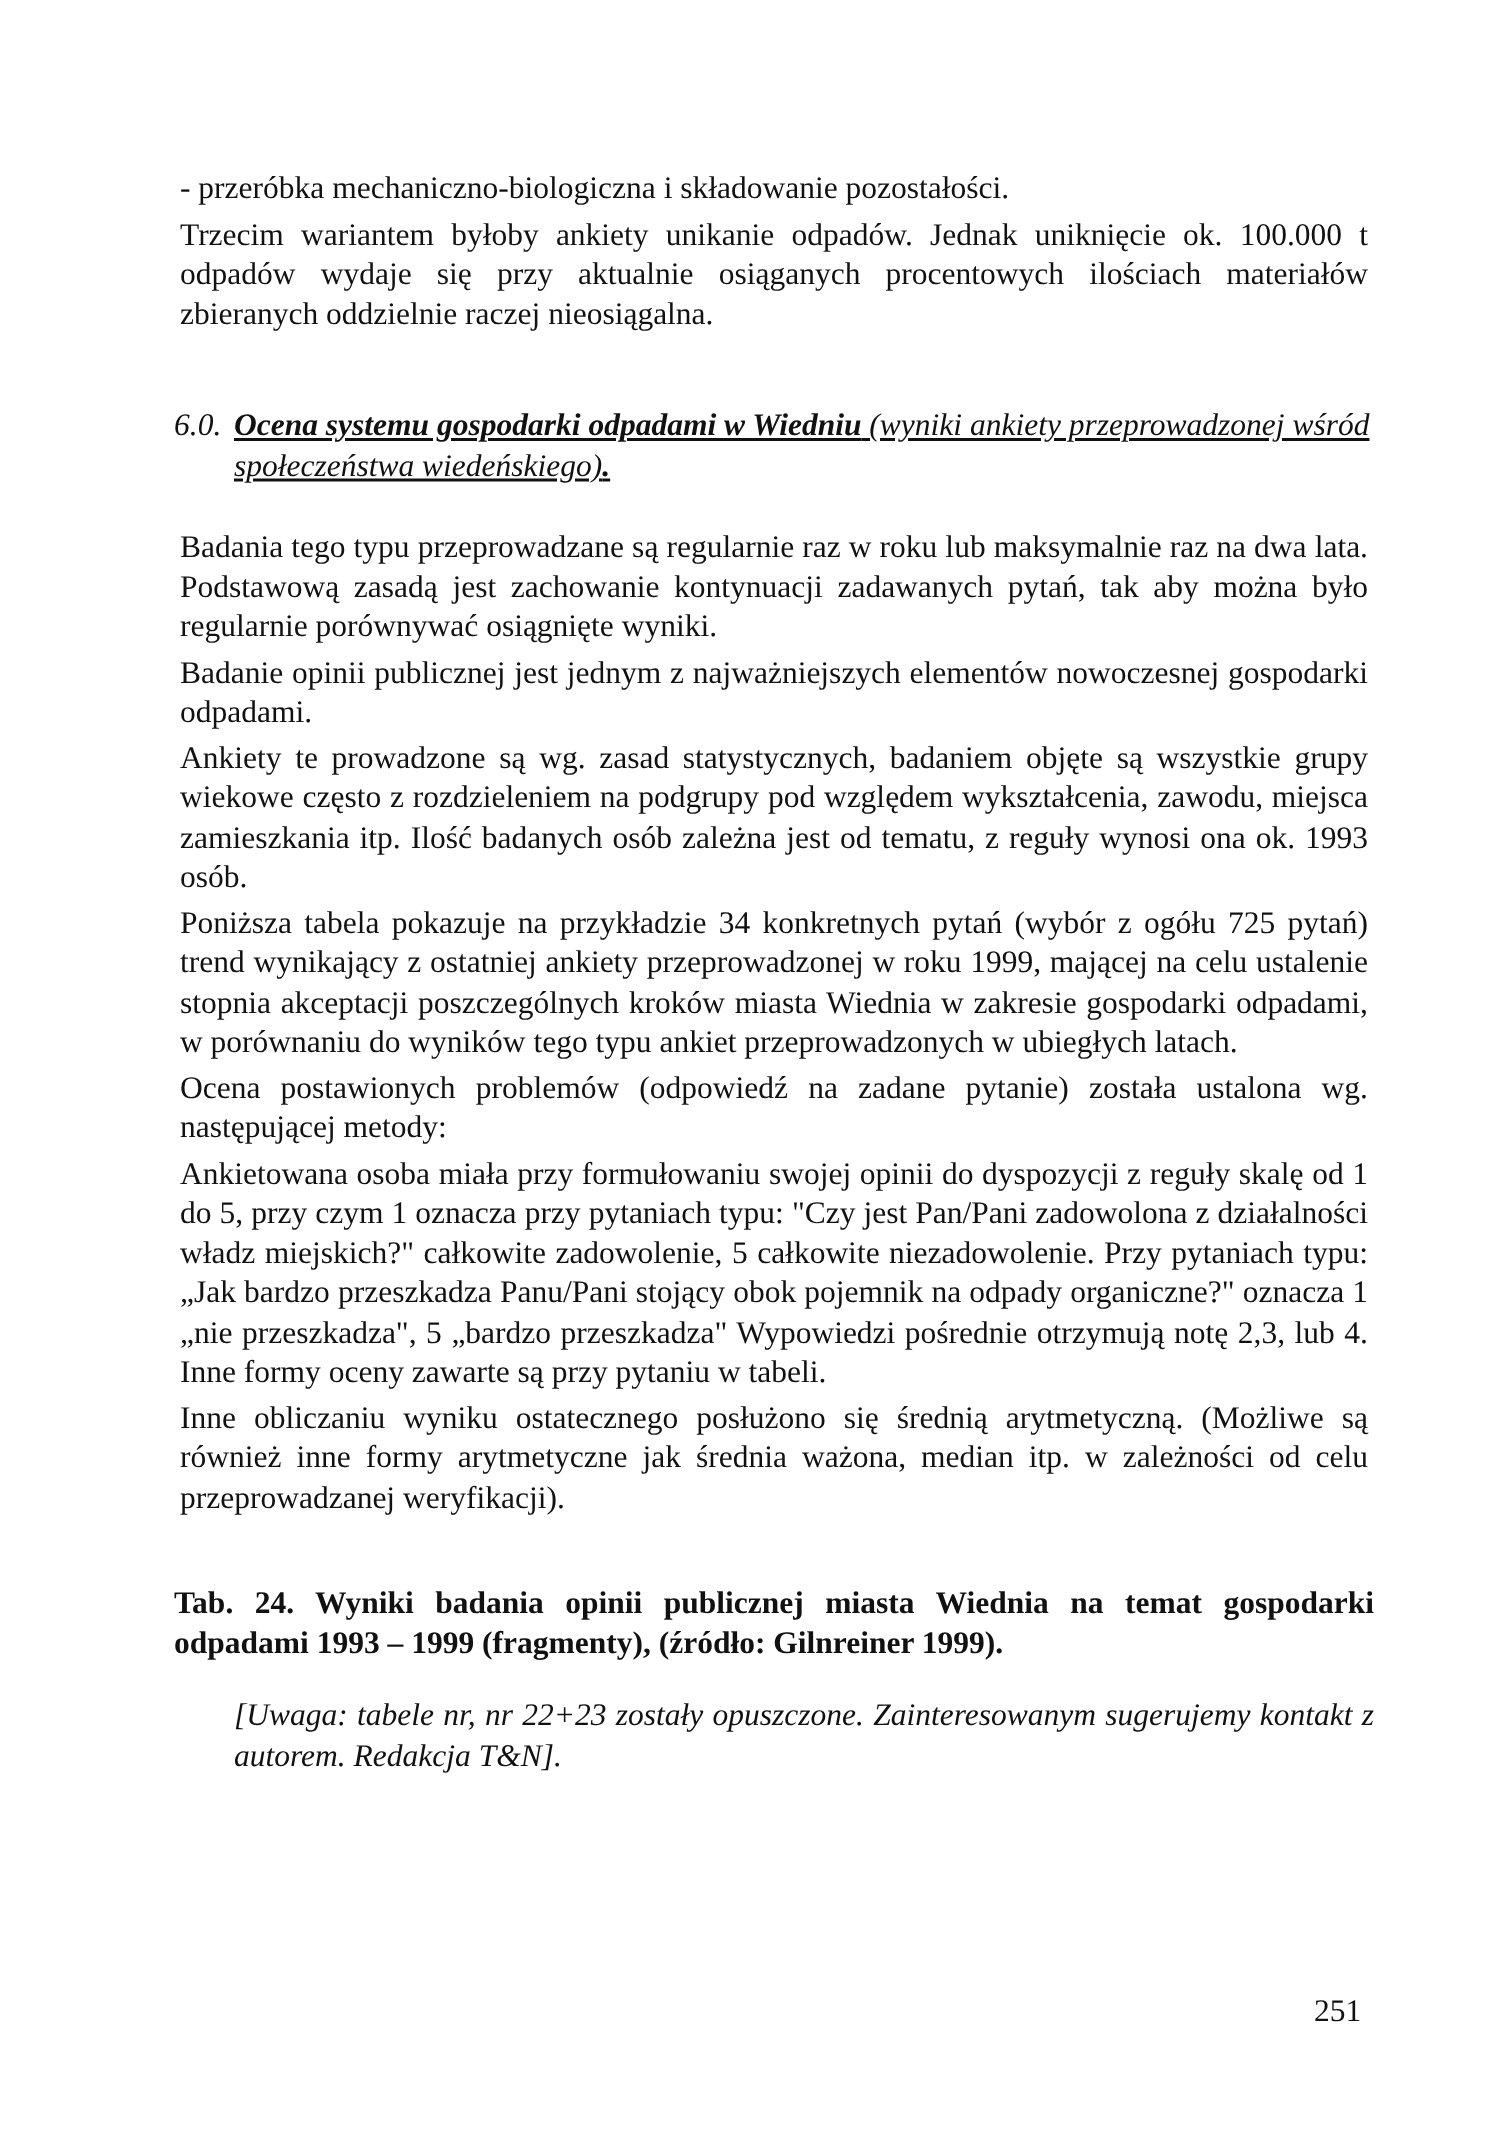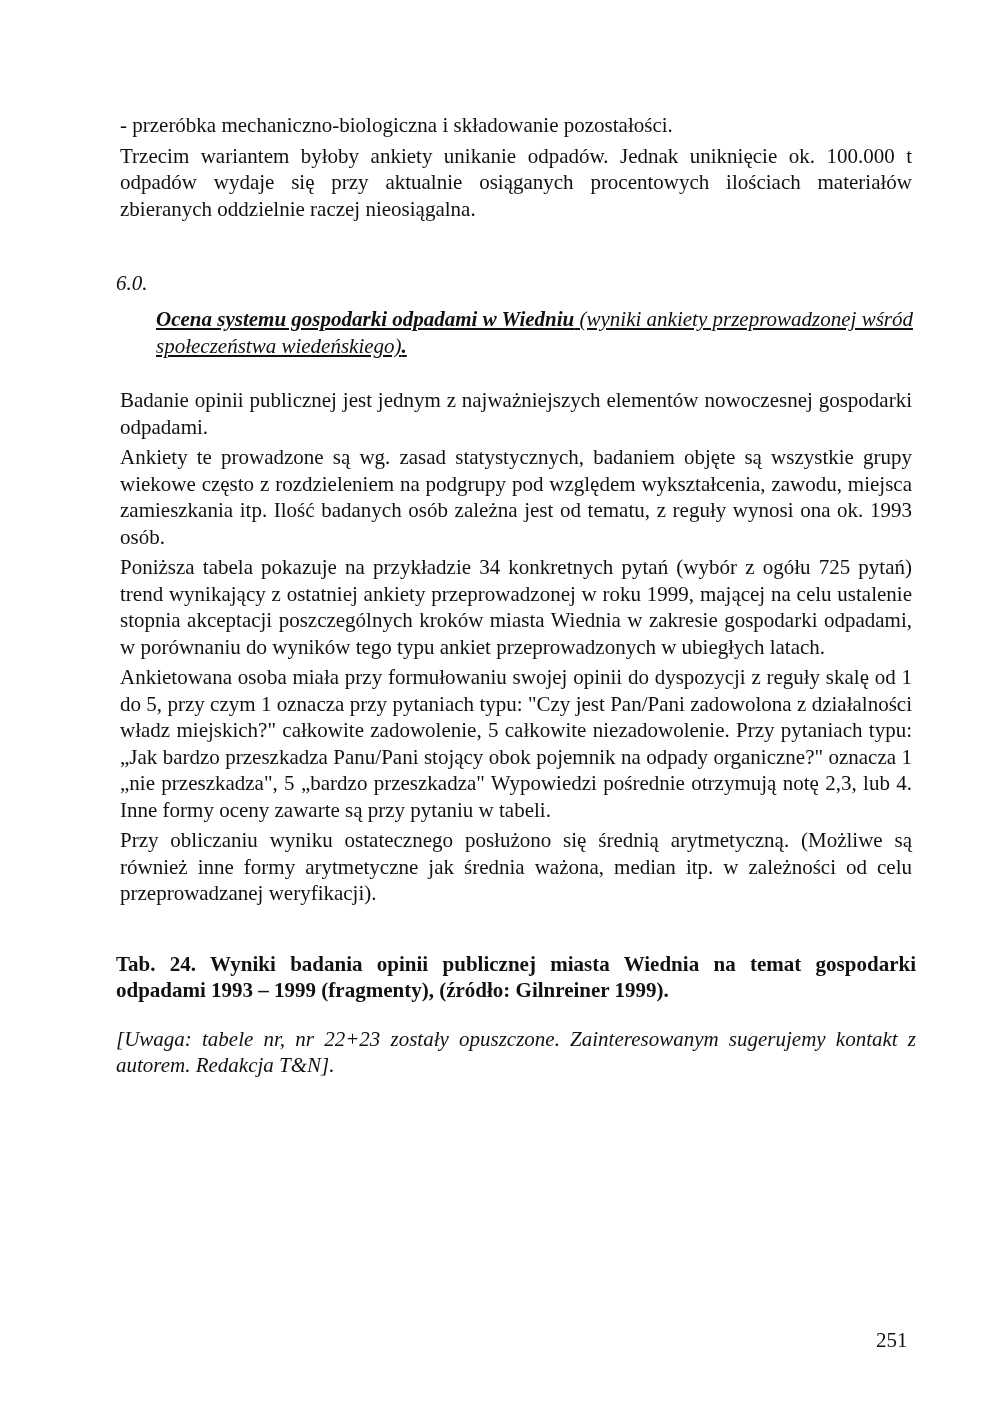--- a/index.html
+++ b/index.html
@@ -2,41 +2,43 @@
 <html><head>
   <meta charset="utf-8">
   <style>
     html, body { margin: 0; padding: 0; background: #ffffff; }
     body { width: 1000px; height: 1420px; position: relative; overflow: hidden;
       font-family: "Liberation Serif", "DejaVu Serif", serif; color: #111; }
     .page { position: absolute; left: 116px; top: 108px; width: 800px; font-size: 21px; line-height: 26.5px; }
     .p { text-align: justify; margin: 4px; }
     .heading { margin-top: 48px; margin-bottom: 28px; display: flex; font-style: italic; }
     .heading .num { width: 28px; flex: none; }
-    .heading .htext { text-decoration: underline; margin-top: 36px; }
+    .heading .htext { text-decoration: underline; }
     .heading b { font-weight: bold; }
     .caption { margin-top: 44px; font-weight: bold; text-align: justify; }
-    .note { margin-top: 22px; font-style: italic; text-align: justify; }
+    .note { margin-top: 22px; font-style: italic; text-align: justify; margin-left: 40px; }
     .pageno { position: absolute; left: 876px; top: 1328px; font-size: 21px; }
   </style>
 </head>
 <body>
 
 <div class="page">
   <p class="p">- przeróbka mechaniczno-biologiczna i składowanie pozostałości.</p>
   <p class="p">Trzecim wariantem byłoby ankiety unikanie odpadów. Jednak uniknięcie ok. 100.000 t odpadów wydaje się przy aktualnie osiąganych procentowych ilościach materiałów zbieranych oddzielnie raczej nieosiągalna.</p>
 
   <div class="heading">
     <span class="num" style="width:40px">6.0.</span>
     <span class="htext"><b>Ocena systemu gospodarki odpadami w Wiedniu</b><span> (wyniki ankiety przeprowadzonej wśród społeczeństwa wiedeńskiego)</span><b>.</b></span>
   </div>
 
+  <p class="p"> Badania tego typu przeprowadzane są regularnie raz w roku lub maksymalnie raz na dwa lata. Podstawową zasadą jest zachowanie kontynuacji zadawanych pytań, tak aby można było regularnie porównywać osiągnięte wyniki.</p>
   <p class="p">Badanie opinii publicznej jest jednym z najważniejszych elementów nowoczesnej gospodarki odpadami.</p>
   <p class="p">Ankiety te prowadzone są wg. zasad statystycznych, badaniem objęte są wszystkie grupy wiekowe często z rozdzieleniem na podgrupy pod względem wykształcenia, zawodu, miejsca zamieszkania itp. Ilość badanych osób zależna jest od tematu, z reguły wynosi ona ok. 1993 osób.</p>
   <p class="p"> Poniższa tabela pokazuje na przykładzie 34 konkretnych pytań (wybór z ogółu 725 pytań) trend wynikający z ostatniej ankiety przeprowadzonej w roku 1999,  mającej na celu ustalenie stopnia akceptacji poszczególnych kroków miasta Wiednia w zakresie gospodarki odpadami, w porównaniu do wyników tego typu ankiet przeprowadzonych w ubiegłych latach.</p>
+  <p class="p">Ocena postawionych problemów (odpowiedź na zadane pytanie) została ustalona wg. następującej metody:</p>
   <p class="p">Ankietowana osoba miała przy formułowaniu swojej opinii do dyspozycji z reguły skalę od 1 do 5, przy czym 1 oznacza przy pytaniach typu: "Czy jest Pan/Pani zadowolona z działalności władz miejskich?" całkowite zadowolenie, 5 całkowite niezadowolenie. Przy pytaniach typu: „Jak bardzo przeszkadza Panu/Pani stojący obok pojemnik na odpady organiczne?" oznacza 1 „nie przeszkadza", 5 „bardzo przeszkadza" Wypowiedzi pośrednie otrzymują notę 2,3, lub 4. Inne formy oceny zawarte są przy pytaniu w tabeli.</p>
-  <p class="p">Przy obliczaniu wyniku ostatecznego posłużono się średnią arytmetyczną. (Możliwe są również inne formy arytmetyczne jak średnia ważona, median itp. w zależności od celu przeprowadzanej weryfikacji).</p>
+  <p class="p">Inne obliczaniu wyniku ostatecznego posłużono się średnią arytmetyczną. (Możliwe są również inne formy arytmetyczne jak średnia ważona, median itp. w zależności od celu przeprowadzanej weryfikacji).</p>
 
   <p class="caption">Tab. 24. Wyniki badania opinii publicznej miasta Wiednia na temat gospodarki odpadami 1993 – 1999 (fragmenty), (źródło: Gilnreiner 1999).</p>
   <p class="note">[Uwaga: tabele nr, nr 22+23 zostały opuszczone. Zainteresowanym sugerujemy kontakt z autorem. Redakcja T&amp;N].</p>
 </div>
 
 <div class="pageno">251</div>
 
 </body></html>

